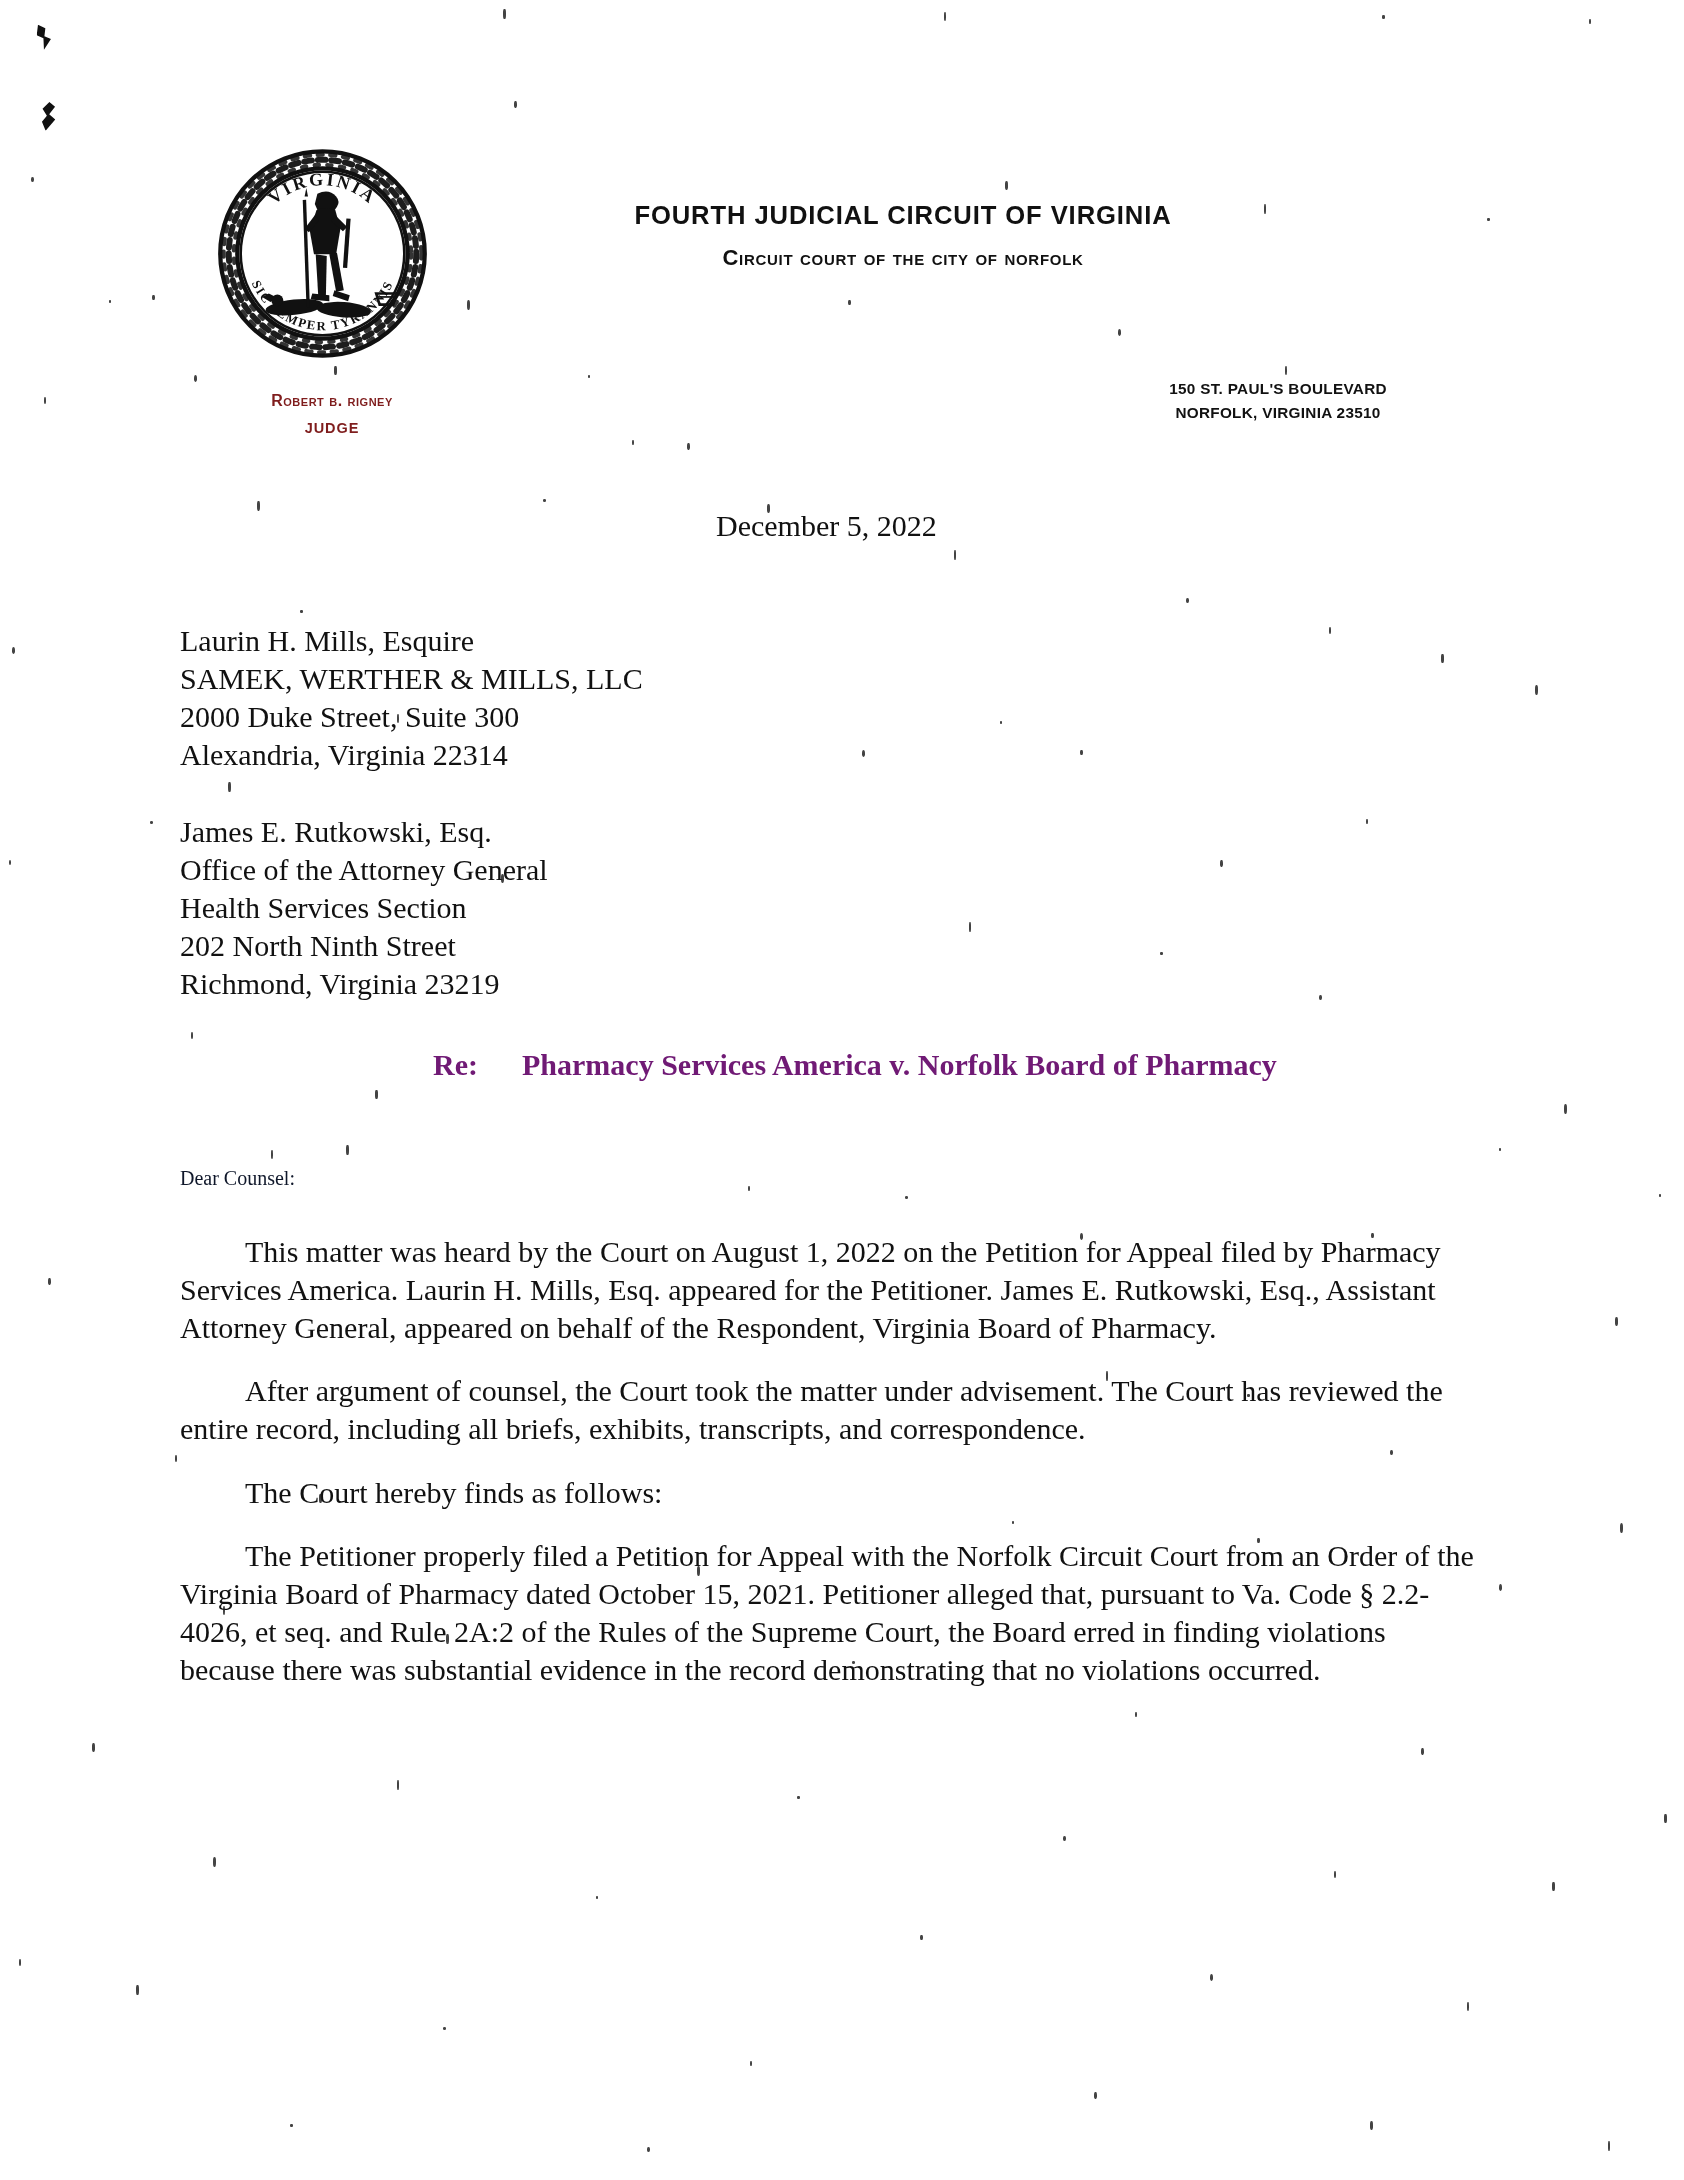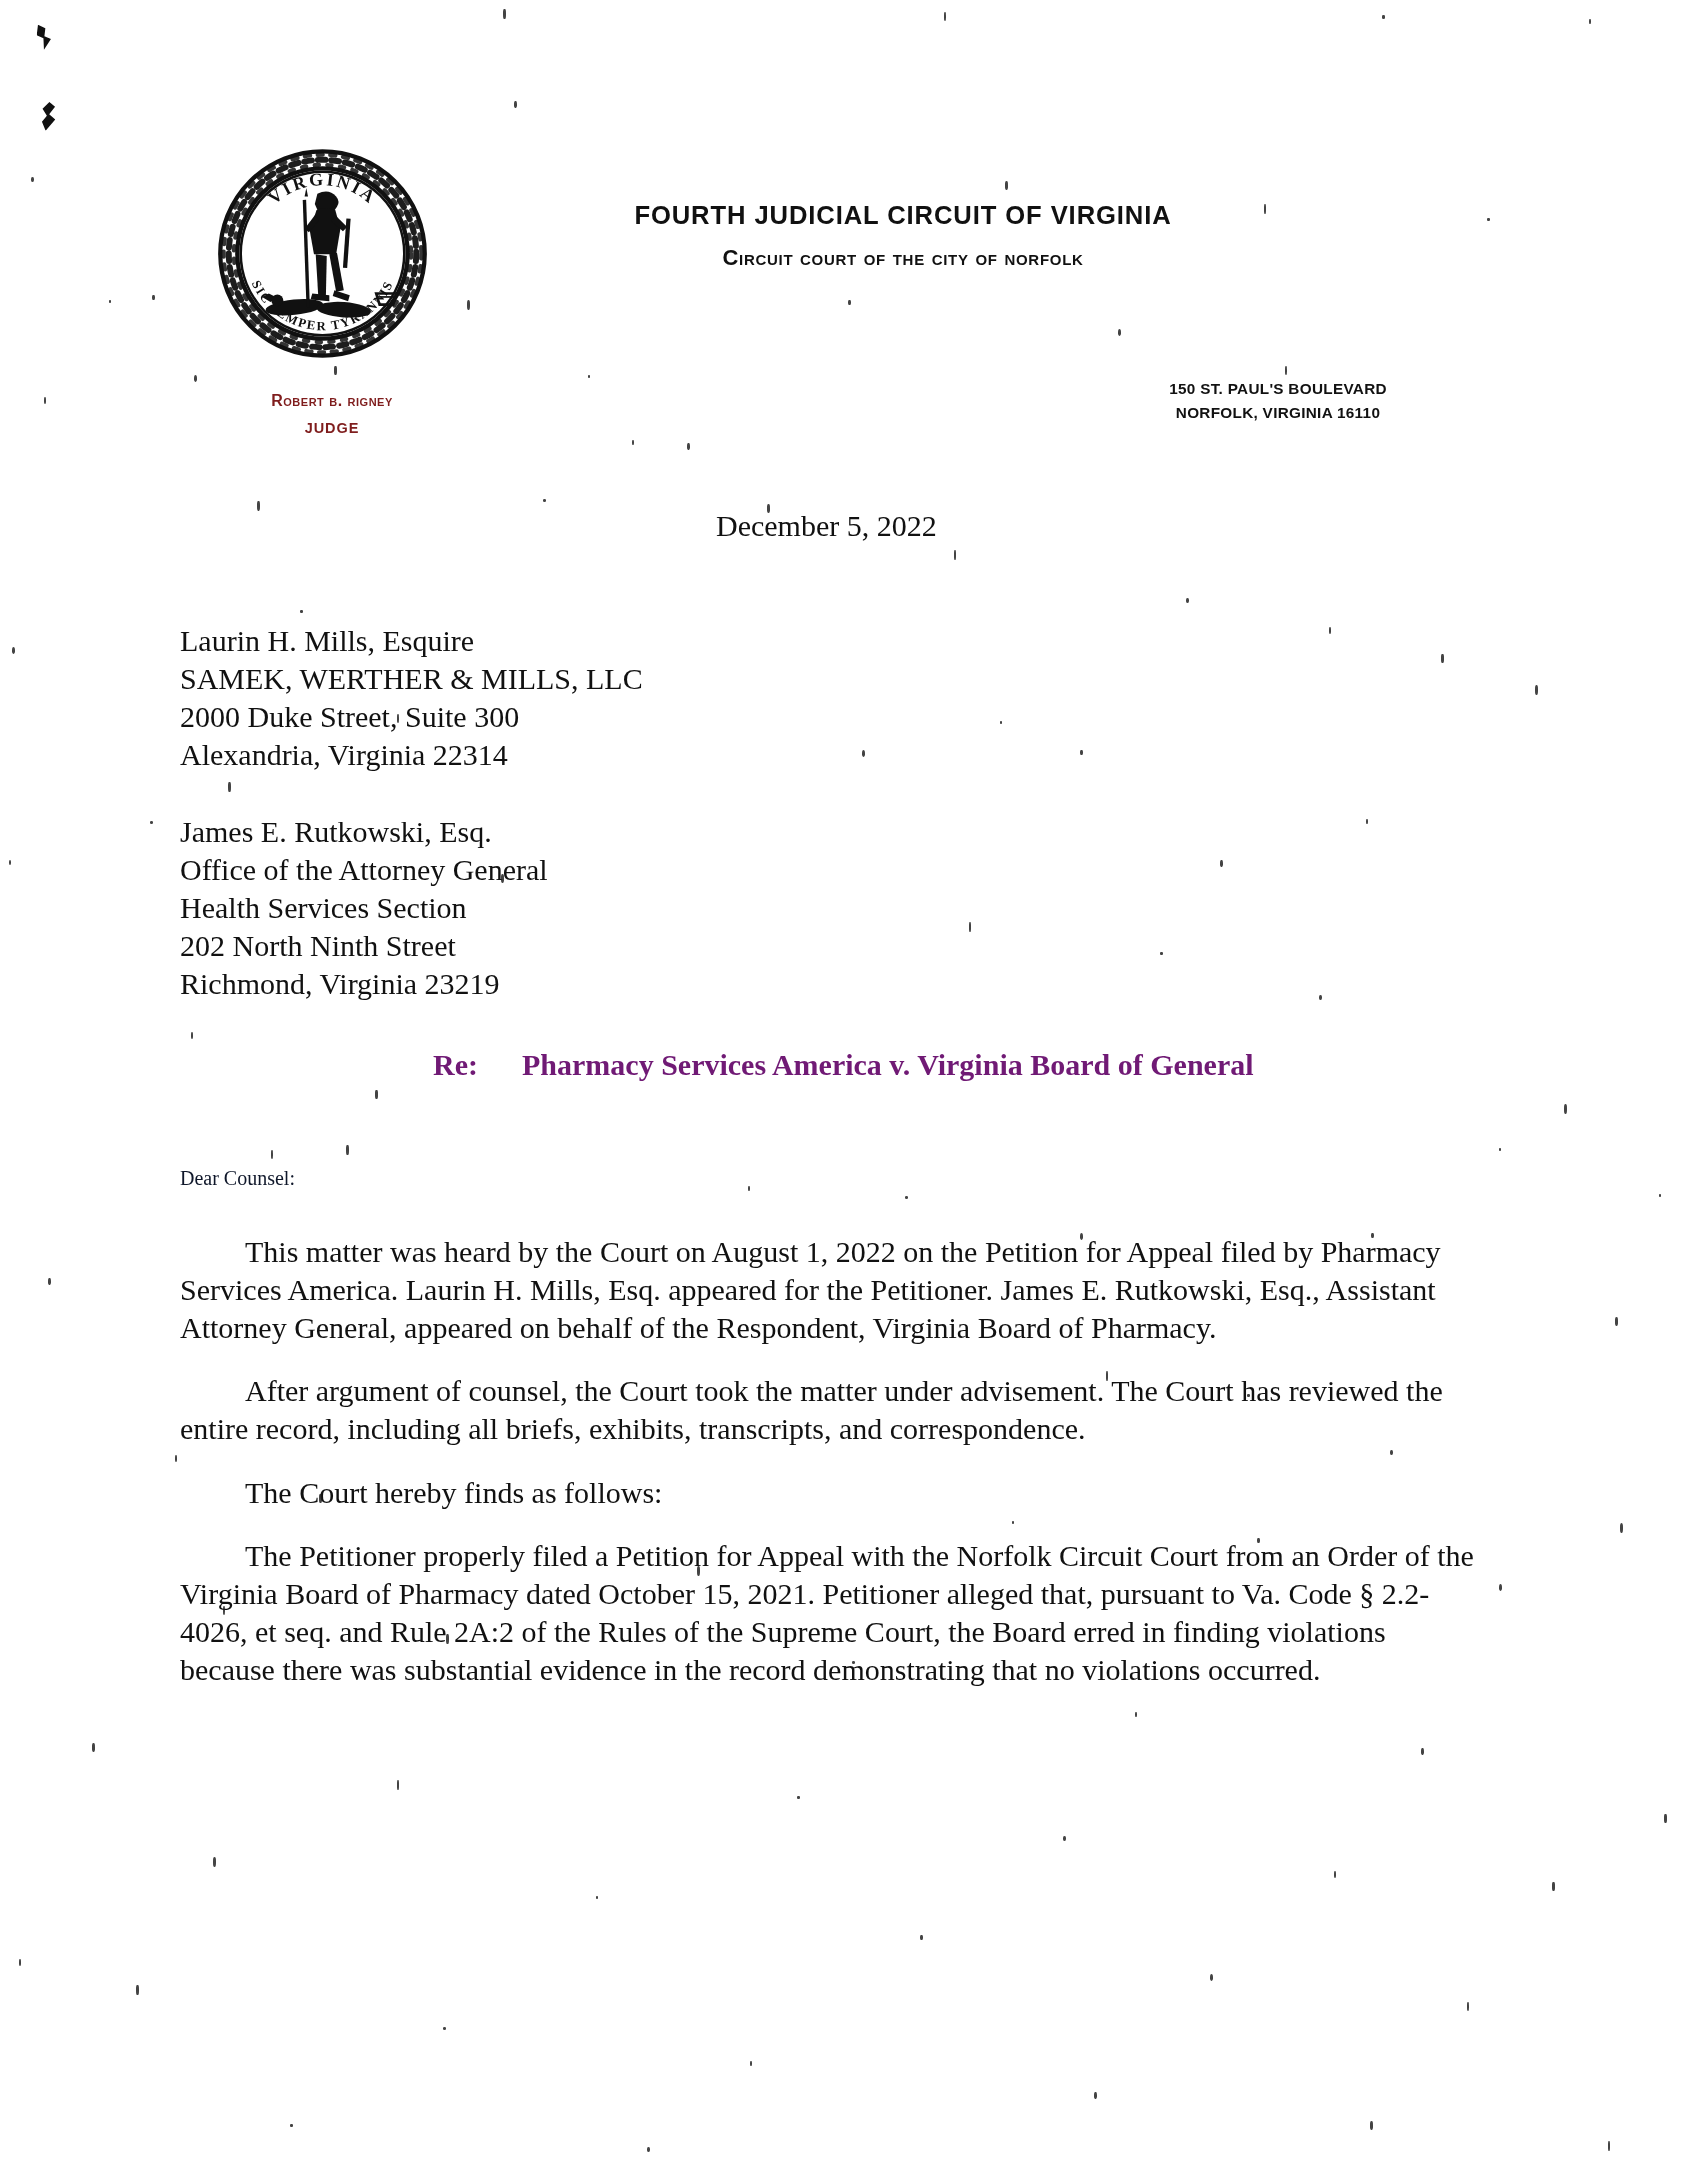--- a/index.html
+++ b/index.html
@@ -252,21 +252,21 @@
     <div class="court-line2">Circuit Court of the City of Norfolk</div>
   </div>
 
   <div class="judge-block">
     <div class="judge-name">Robert B. Rigney</div>
     <div class="judge-title">JUDGE</div>
   </div>
 
   <div class="addr-block">
     <div class="addr-line">150 ST. PAUL'S BOULEVARD</div>
-    <div class="addr-line">NORFOLK, VIRGINIA 16110</div>
+    <div class="addr-line">NORFOLK, VIRGINIA 23510</div>
   </div>
 
   <div class="date-line">December 5, 2022</div>
 
   <div class="recipient-1">
     <div class="addr-row">Laurin H. Mills, Esquire</div>
     <div class="addr-row">SAMEK, WERTHER &amp; MILLS, LLC</div>
     <div class="addr-row">2000 Duke Street, Suite 300</div>
     <div class="addr-row">Alexandria, Virginia 22314</div>
   </div>
@@ -275,21 +275,21 @@
     <div class="addr-row">James E. Rutkowski, Esq.</div>
     <div class="addr-row">Office of the Attorney General</div>
     <div class="addr-row">Health Services Section</div>
     <div class="addr-row">202 North Ninth Street</div>
     <div class="addr-row">Richmond, Virginia 23219</div>
   </div>
 
   <div class="re-block">
     <div class="re-row">
       <span class="re-label">Re:</span>
-      <span>Pharmacy Services America v. Virginia Board of General</span>
+      <span>Pharmacy Services America v. Norfolk Board of Pharmacy</span>
     </div>
   </div>
 
   <div class="salutation">Dear Counsel:</div>
 
   <div class="body-text" id="body-start">
     <p>This matter was heard by the Court on August 1, 2022 on the Petition for Appeal filed by Pharmacy Services America.  Laurin H. Mills, Esq. appeared for the Petitioner.  James E. Rutkowski, Esq., Assistant Attorney General, appeared on behalf of the Respondent, Virginia Board of Pharmacy.</p>
     <p>After argument of counsel, the Court took the matter under advisement.  The Court has reviewed the entire record, including all briefs, exhibits, transcripts, and correspondence.</p>
     <p>The Court hereby finds as follows:</p>
     <p>The Petitioner properly filed a Petition for Appeal with the Norfolk Circuit Court from an Order of the Virginia Board of Pharmacy dated October 15, 2021.  Petitioner alleged that, pursuant to Va. Code § 2.2-4026, et seq. and Rule 2A:2 of the Rules of the Supreme Court, the Board erred in finding violations because there was substantial evidence in the record demonstrating that no violations occurred.</p>

